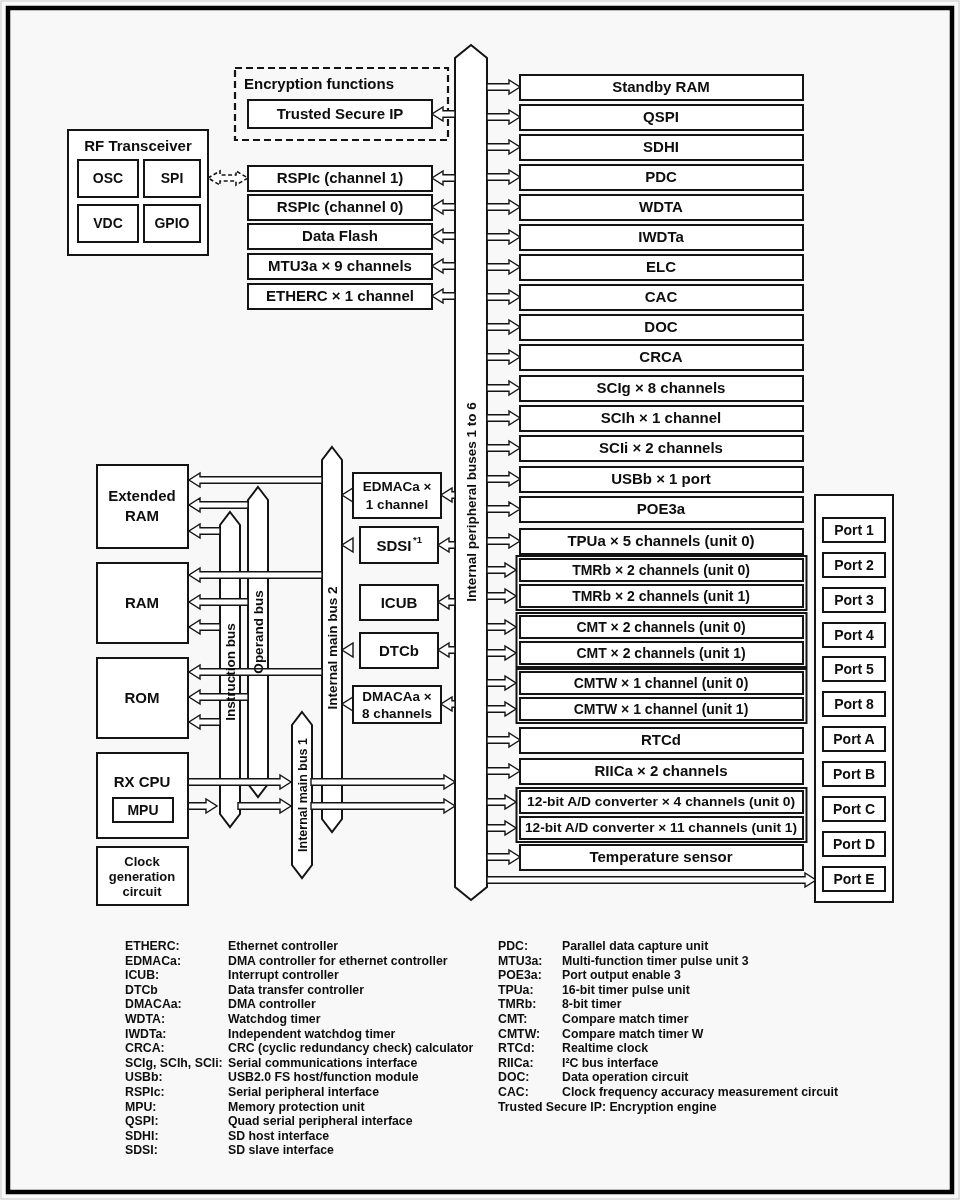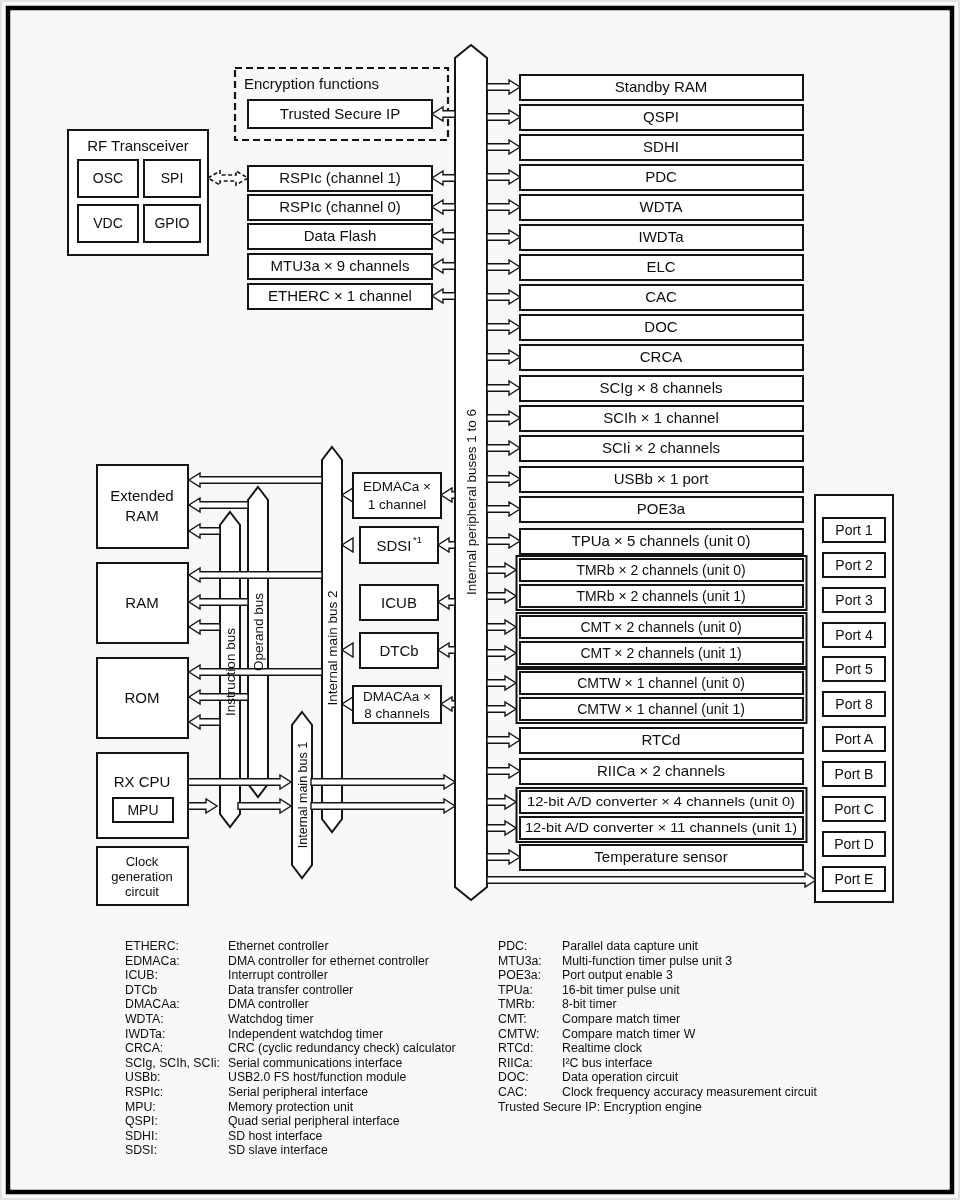--- a/index.html
+++ b/index.html
@@ -1,16 +1,16 @@
 <!DOCTYPE html>
 <html><head>
 <meta charset="utf-8">
 <style>
   html,body{margin:0;padding:0;background:#f8f8f8;}
-  #stage{position:relative;width:960px;height:1200px;background:#f8f8f8;}
+  #stage{position:relative;width:960px;height:1200px;background:#f8f8f8;font-weight:bold;}
   svg{display:block;}
   text{font-family:"Liberation Sans","DejaVu Sans",sans-serif;fill:#0e0e0e;}
   .t15{font-size:15px;text-anchor:middle;}
   .t14{font-size:14px;text-anchor:middle;}
   .t135{font-size:13.5px;text-anchor:middle;}
   .t13{font-size:13px;text-anchor:middle;}
   .t128{font-size:12.8px;text-anchor:middle;}
   .sup{font-size:9.5px;text-anchor:start;}
   .bus-label{font-size:13.5px;text-anchor:middle;}
   .bus-label-s{font-size:12.5px;text-anchor:middle;}

